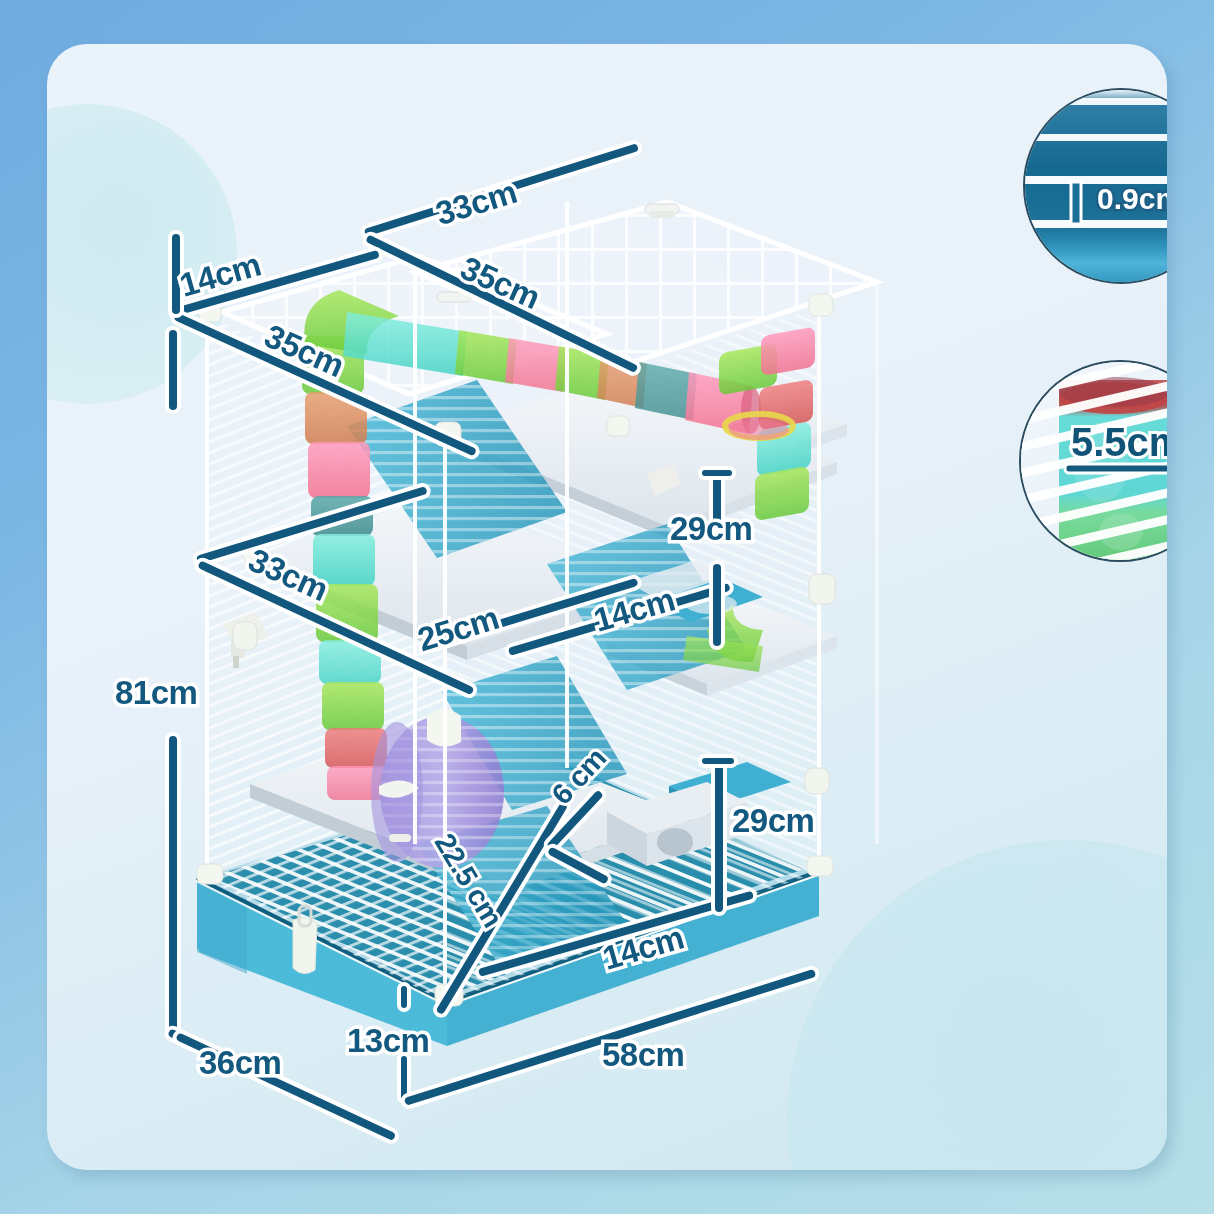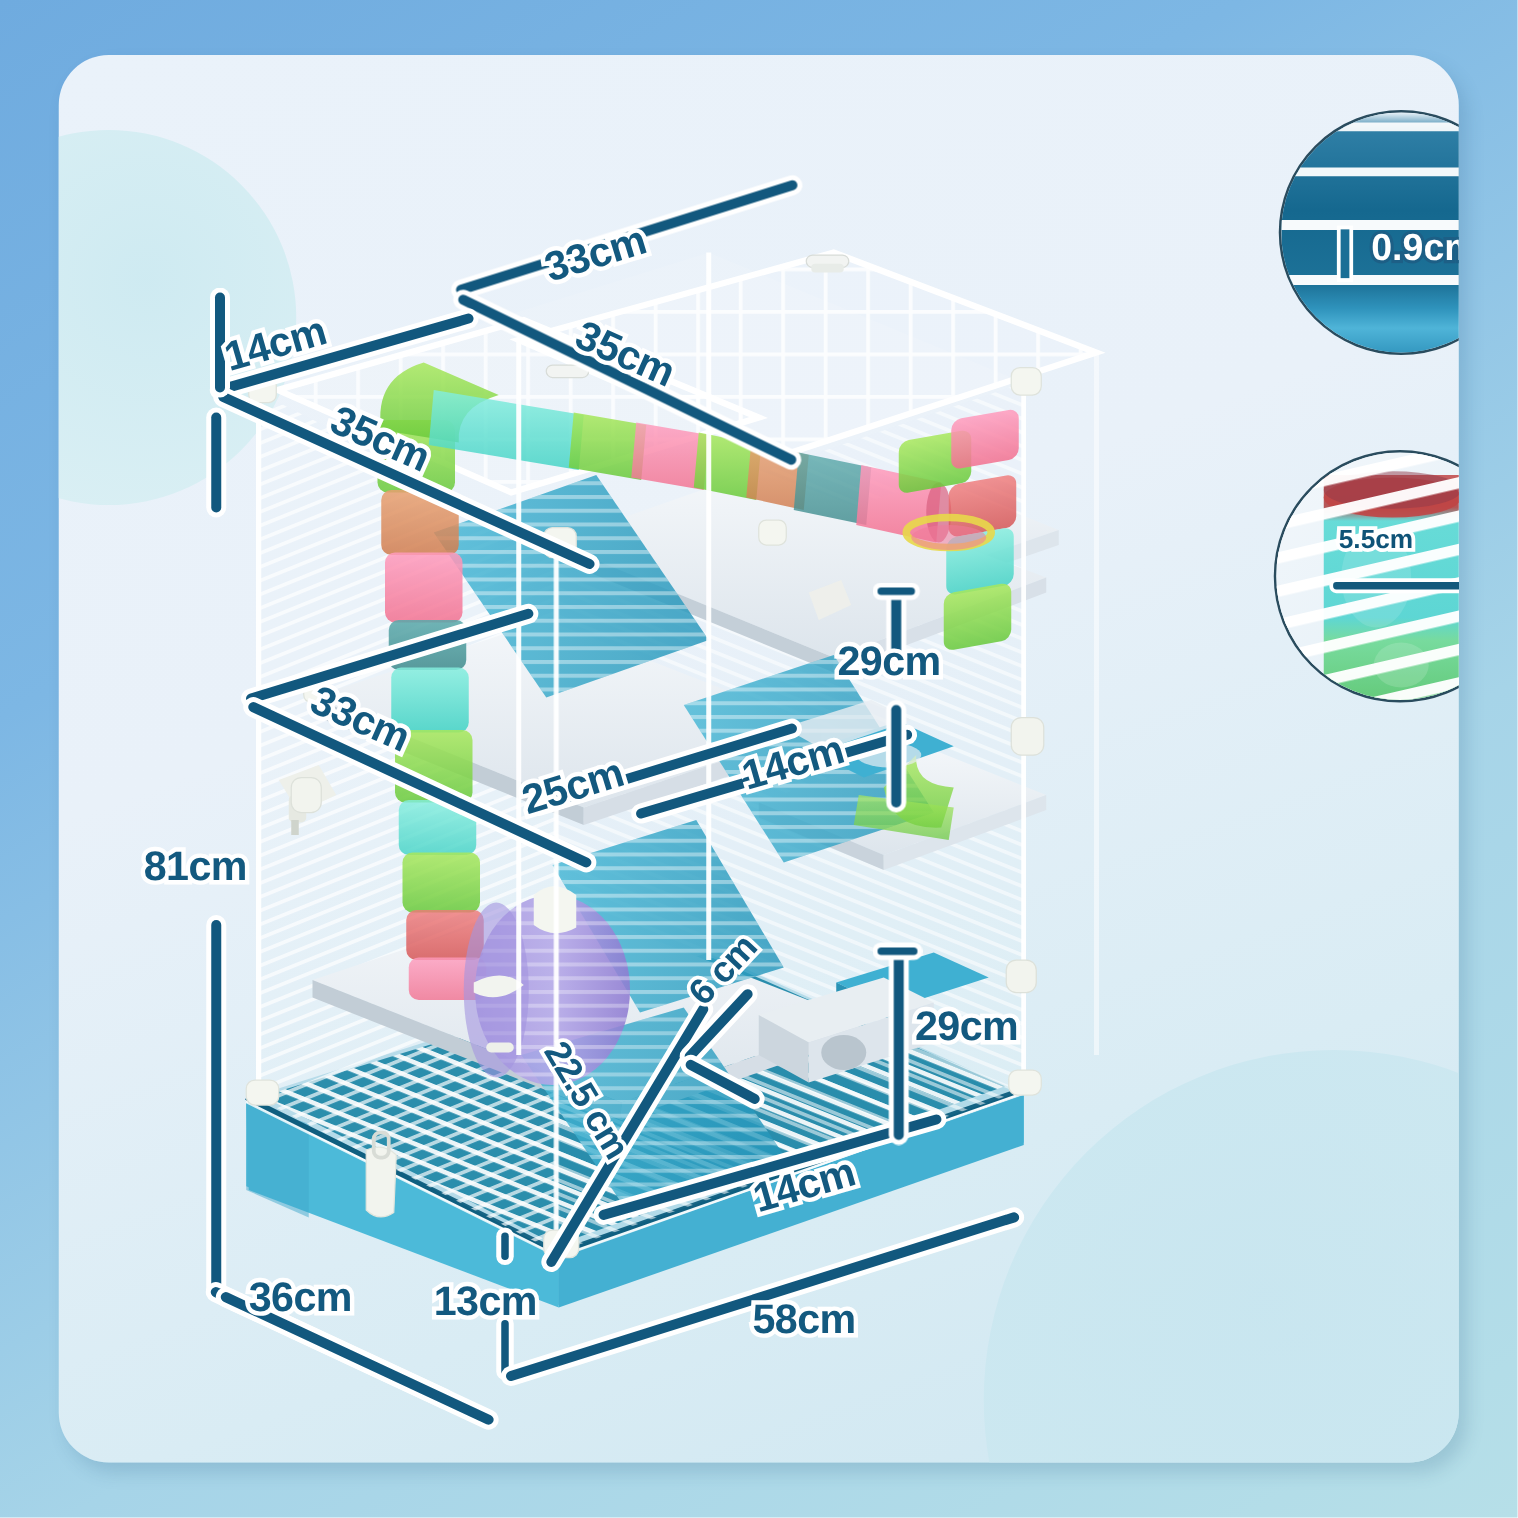--- a/index.html
+++ b/index.html
@@ -426,21 +426,21 @@
     <div class="dim sm" style="left:370px;top:820px;transform:rotate(59deg);">22.5 cm</div>
 
     <div class="dim sm" style="left:500px;top:716px;transform:rotate(-47deg);">6 cm</div>
 
     <div class="dim" style="left:555px;top:885px;transform:rotate(-16deg);">14cm</div>
 
     <div class="dim" style="left:685px;top:758px;">29cm</div>
 
     <div class="dim" style="left:300px;top:978px;">13cm</div>
 
-    <div class="dim" style="left:152px;top:975px;">36cm</div>
+    <div class="dim" style="left:152px;top:1000px;">36cm</div>
 
     <div class="dim" style="left:555px;top:992px;">58cm</div>
 
     <div class="inset inset-a">
       <svg width="196" height="196" viewBox="0 0 196 196">
         <defs>
           <linearGradient id="insA" x1="0" y1="0" x2="0" y2="1">
             <stop offset="0" stop-color="#e9f2f8"></stop>
             <stop offset="0.07" stop-color="#2f7fa6"></stop>
             <stop offset="0.40" stop-color="#15688f"></stop>
@@ -496,17 +496,17 @@
 
         <ellipse cx="80" cy="100" rx="28" ry="40" fill="#ffffff" opacity="0.12"></ellipse>
         <ellipse cx="100" cy="170" rx="22" ry="18" fill="#ffffff" opacity="0.15"></ellipse>
 
         <rect x="-10" y="-10" width="230" height="230" fill="url(#barsB)"></rect>
 
         <rect x="146" y="0" width="12" height="202" fill="#f2f5f8" opacity="0.95"></rect>
 
         <rect x="44" y="102" width="106" height="9" rx="4" fill="#14597c" stroke="#ffffff" stroke-width="3"></rect>
       </svg>
-      <div class="lab" style="left:50px;top:58px;font-size:21px;">5.5cm</div>
+      <div class="lab" style="left:50px;top:58px;font-size:40px;">5.5cm</div>
     </div>
 
   </div>
 </div>
 
 </body></html>

